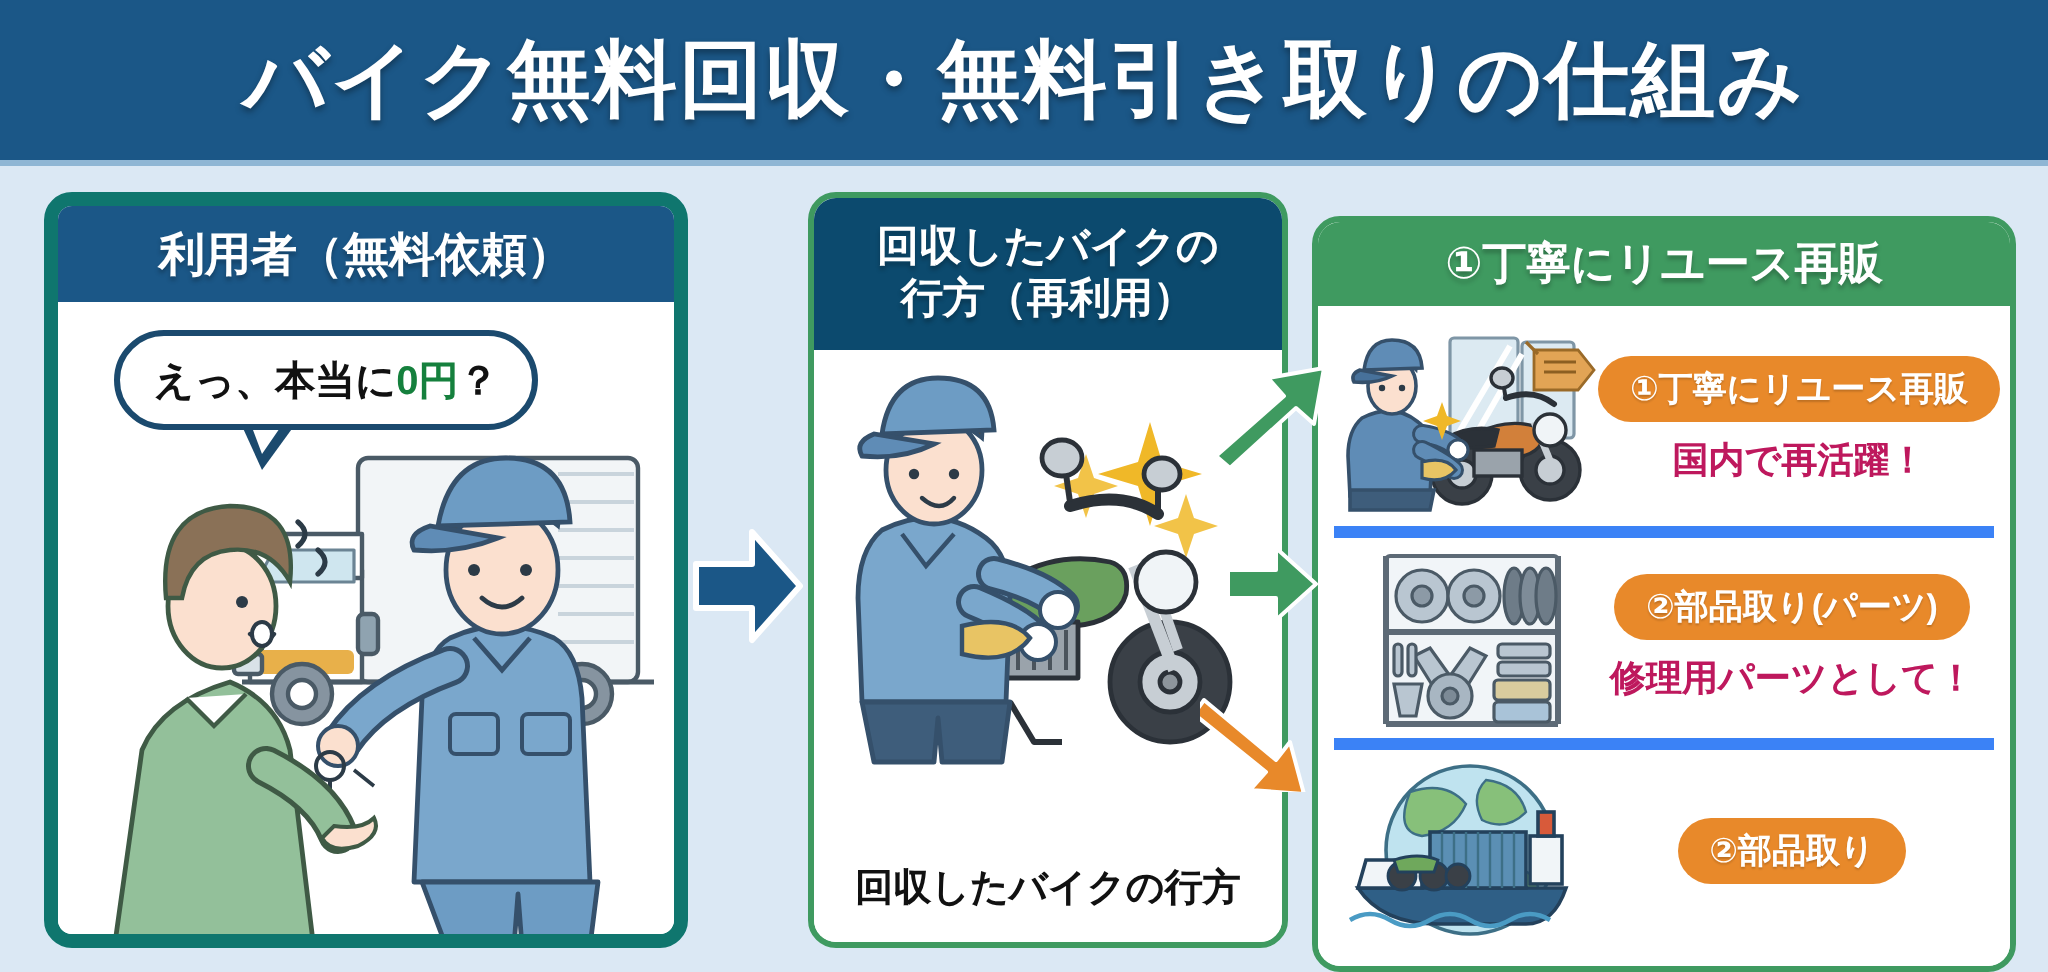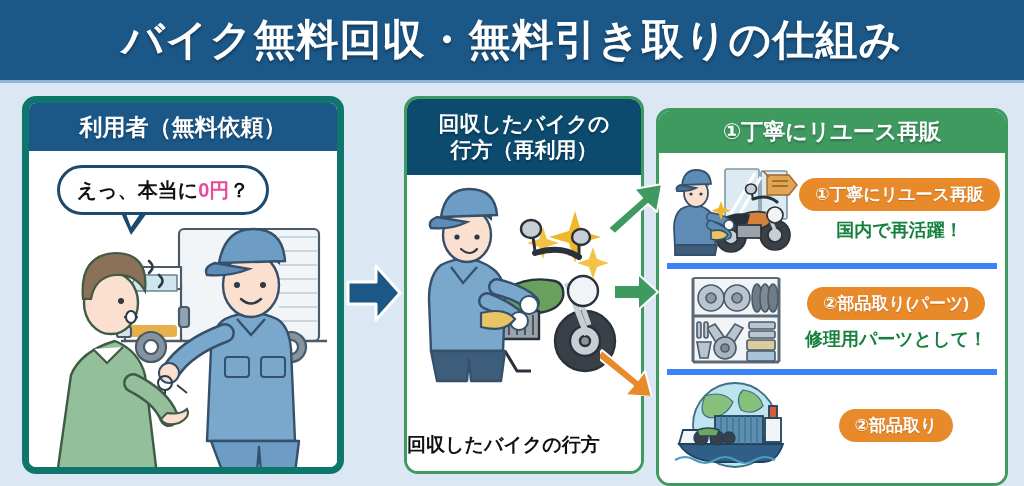--- a/index.html
+++ b/index.html
@@ -105,21 +105,21 @@
     border: 3px solid #1b4a6e;
     border-radius: 26px;
     background: #ffffff;
     display: flex; align-items: center; justify-content: center;
     z-index: 6;
   }
   .bubble-text {
     font-size: 20px; font-weight: bold; color: #111111;
     white-space: nowrap;
   }
-  .bubble-text .yen { color: #ec4899; }
+  .bubble-text .yen { color: #15803d; }
   .bubble-tail {
     position: absolute; left: 92px; top: 62px;
     width: 0; height: 0;
     border-left: 10px solid transparent;
     border-right: 16px solid transparent;
     border-top: 22px solid #1b4a6e;
     z-index: 5;
   }
   .bubble-tail::after {
     content: "";
@@ -130,20 +130,21 @@
     border-top: 16px solid #ffffff;
   }
 
   .scene-left { position: absolute; left: 0; top: 56px; width: 100%; height: 268px; }
 
   
   .scene-mid { position: absolute; left: 0; top: 0; width: 100%; height: 212px; }
   .mid-caption {
     position: absolute; left: 0; bottom: 14px;
     width: 100%;
+    text-align: center;
     font-size: 19px; font-weight: bold; color: #111111;
     line-height: 1.28;
   }
 
   
   .row {
     position: relative;
     display: flex; align-items: center;
     height: 106px;
     padding: 0 4px;
@@ -163,21 +164,21 @@
   .badge {
     background: #e8892a;
     color: #ffffff;
     font-size: 17px; font-weight: bold;
     border-radius: 18px;
     padding: 5px 16px;
     white-space: nowrap;
     text-shadow: 0 1px 1px rgba(0,0,0,0.18);
   }
   .row-caption {
-    font-size: 18px; font-weight: bold; color: #15803d;
+    font-size: 18px; font-weight: bold; color: #be185d;
     white-space: nowrap;
   }
 
   
   .arrow { position: absolute; }
   #arrow-blue { left: 346px; top: 262px; }
   #arrow-g1   { left: 606px; top: 182px; }
   #arrow-g2   { left: 612px; top: 272px; }
   #arrow-o1   { left: 600px; top: 340px; }
 

